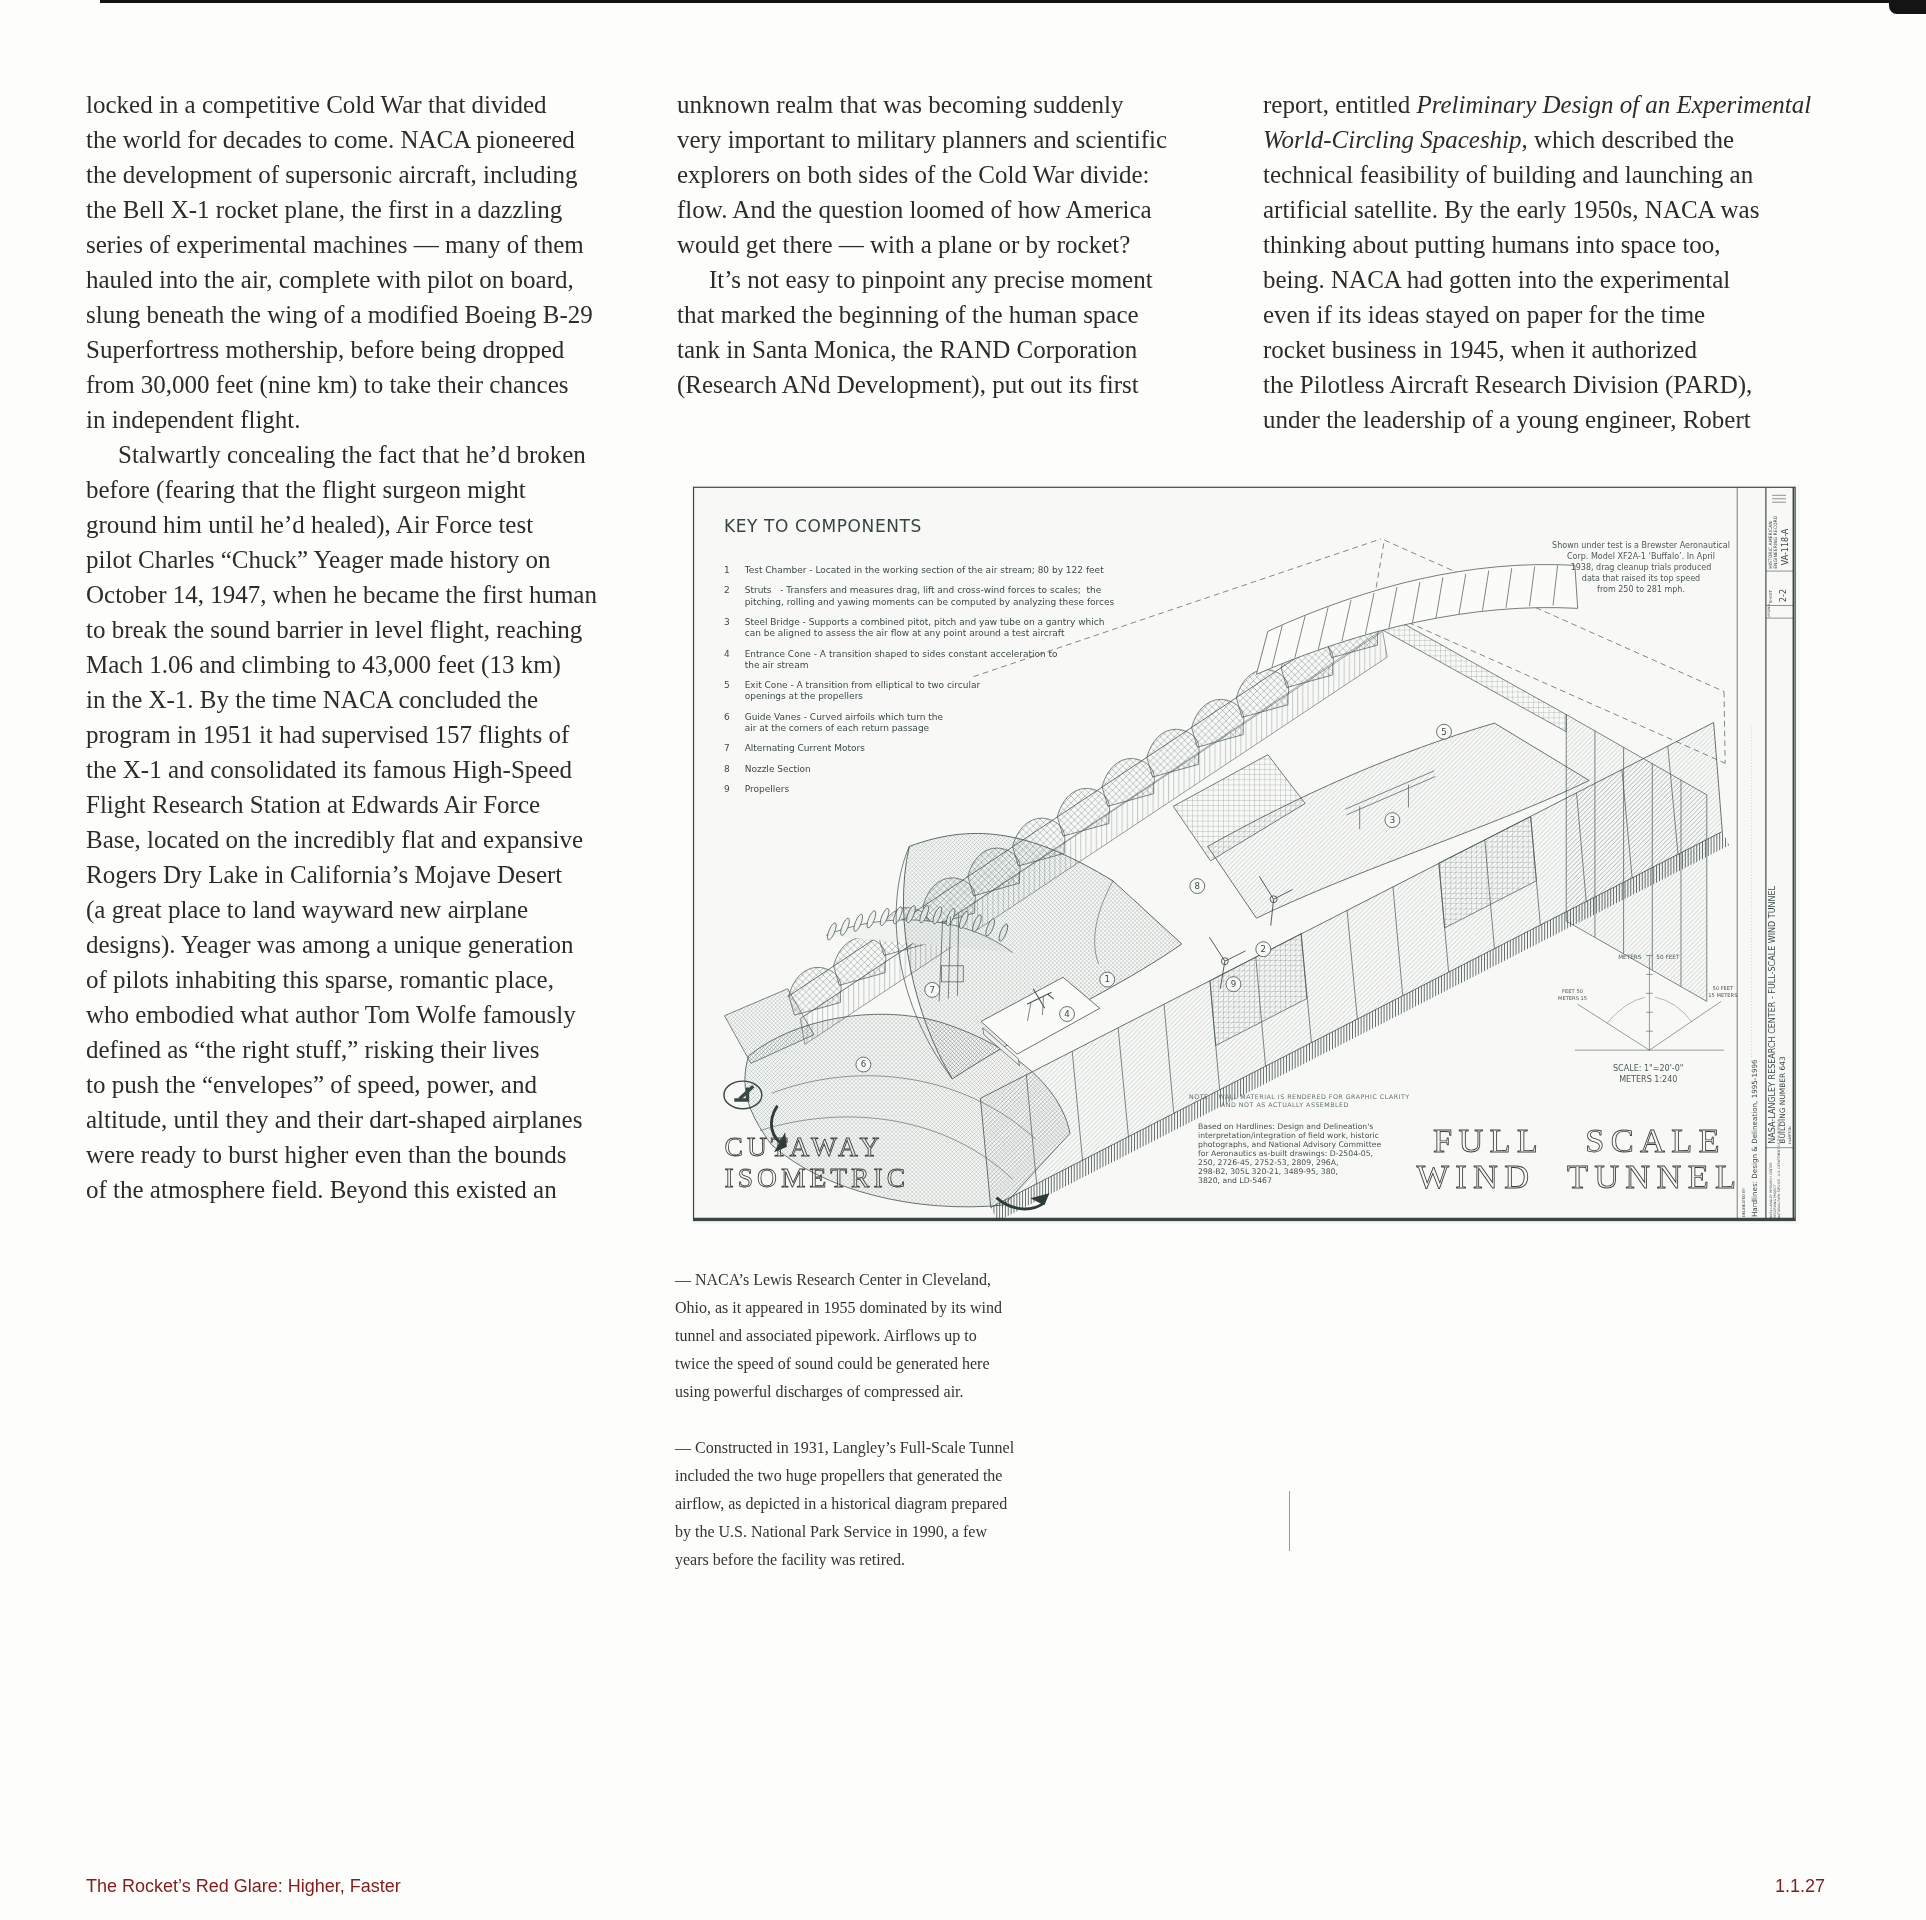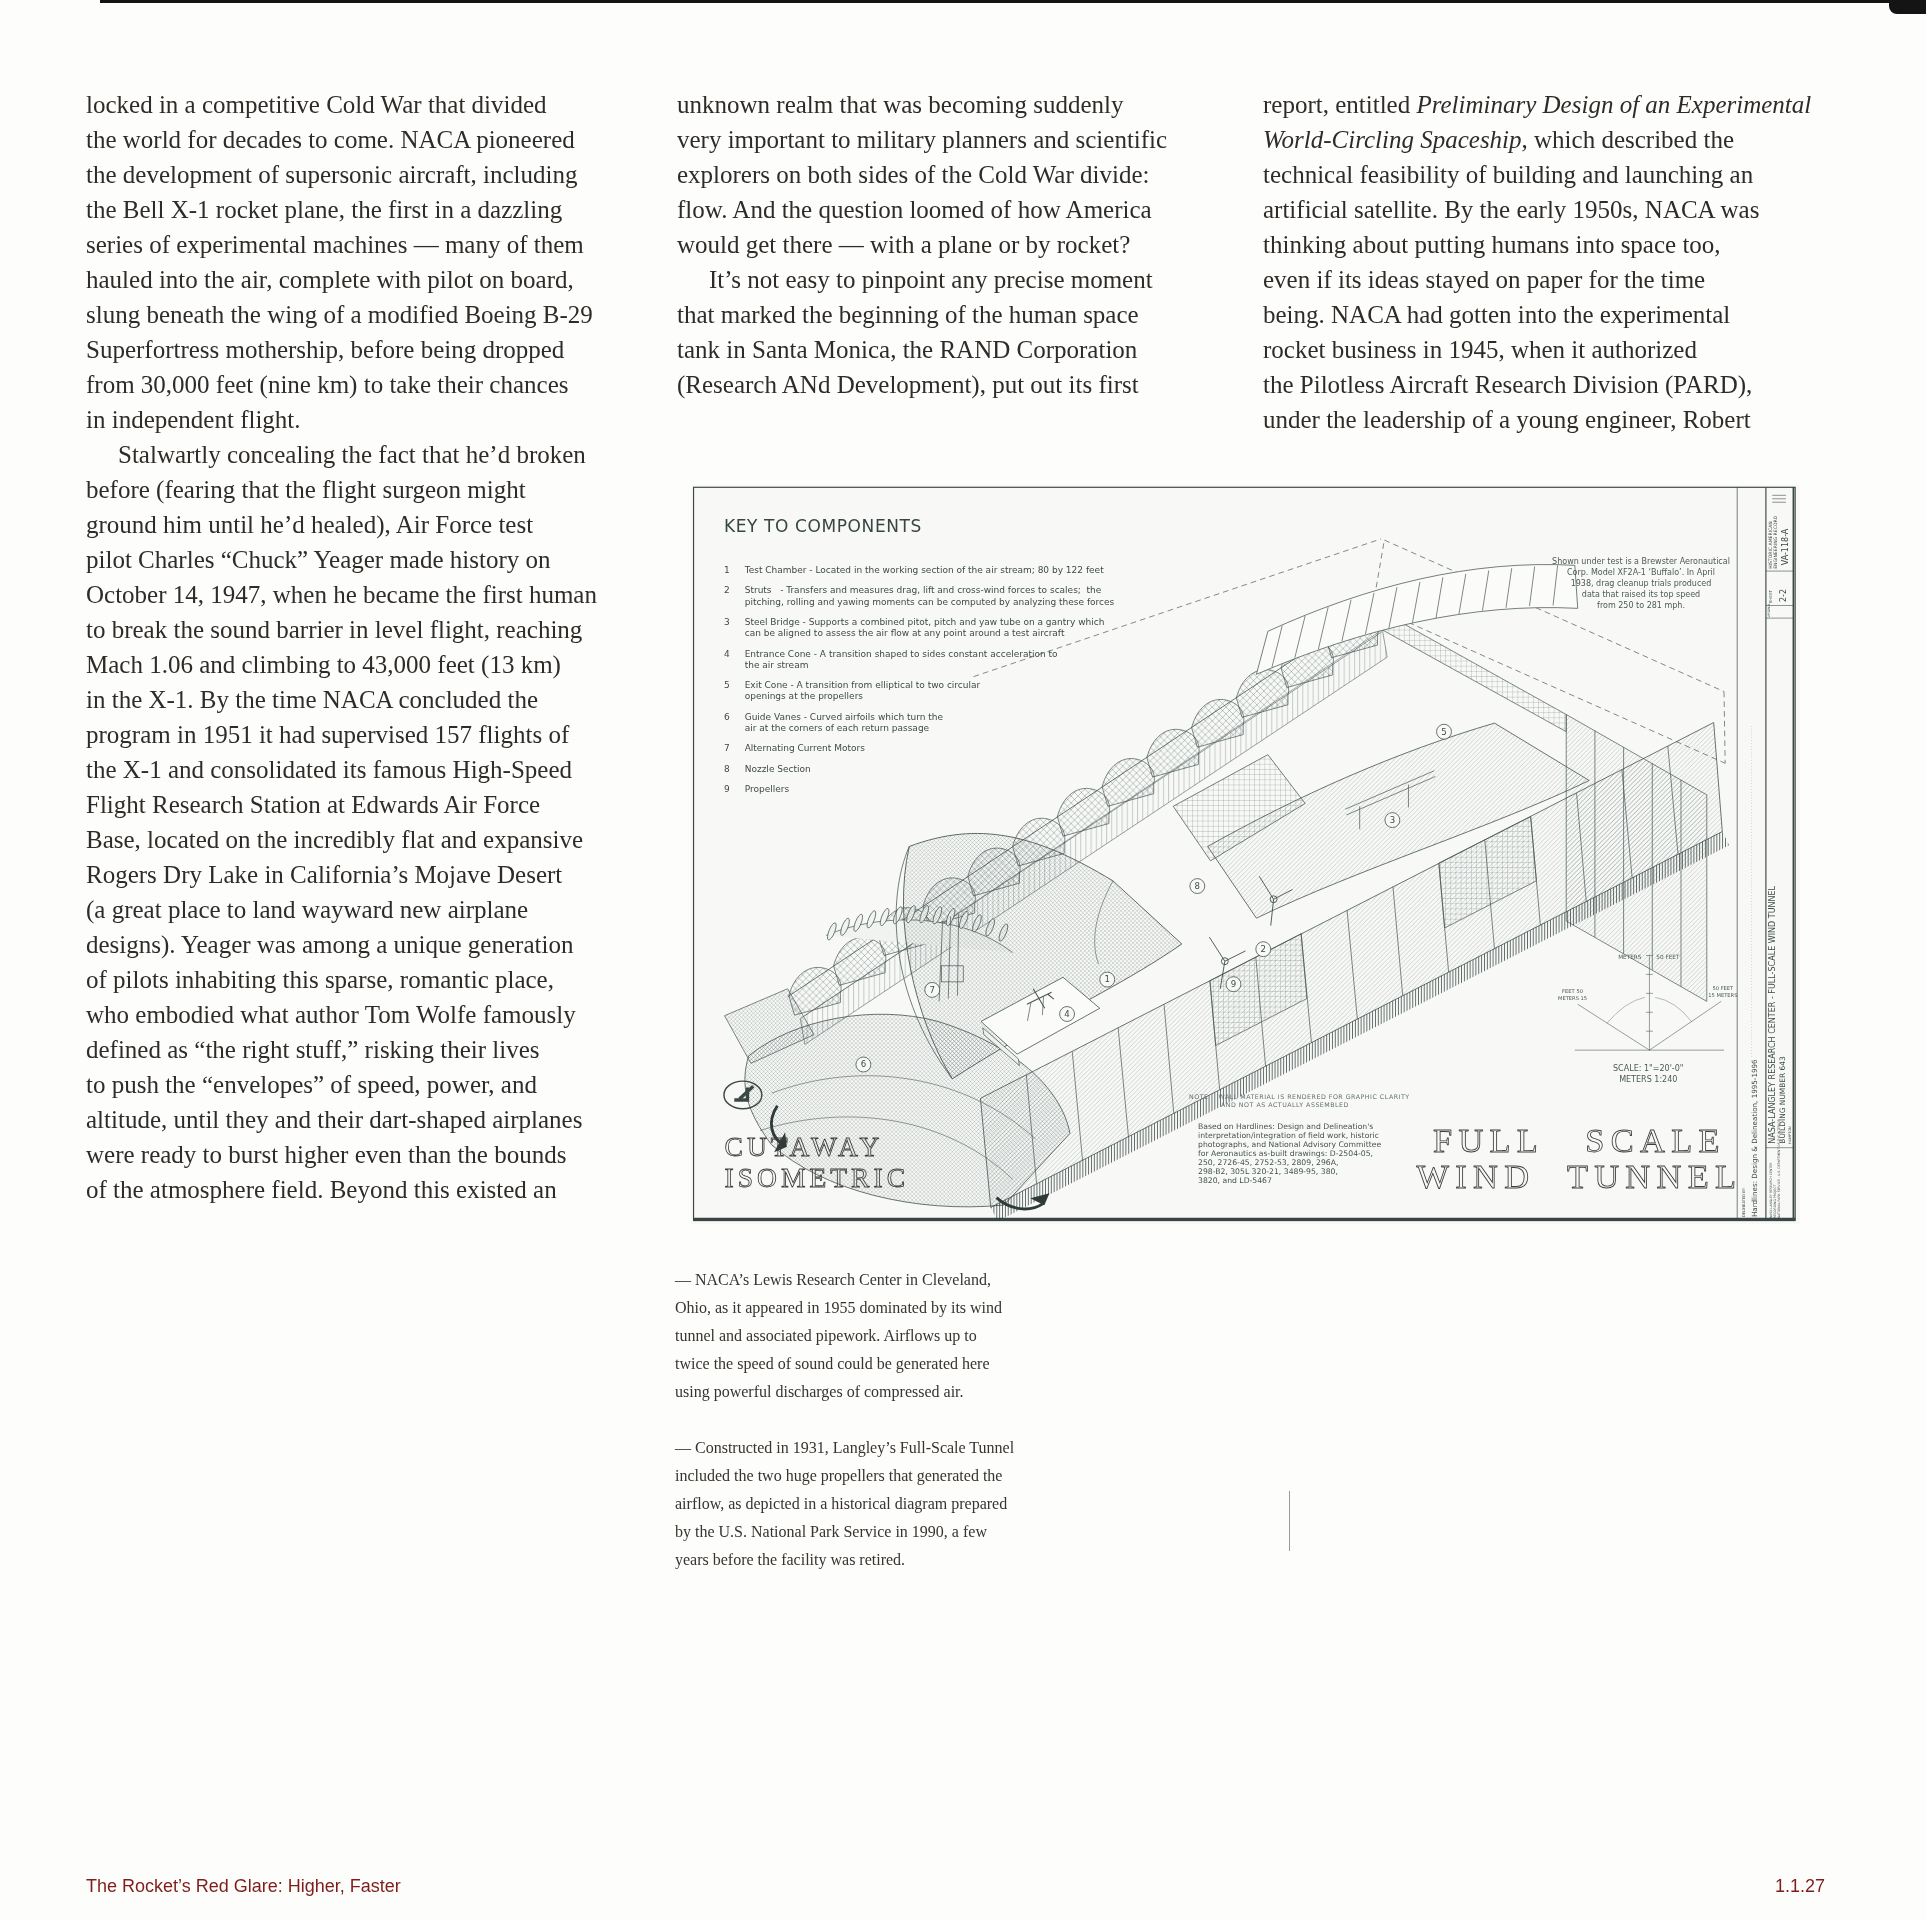--- a/index.html
+++ b/index.html
@@ -15,21 +15,21 @@
   
   .footer{position:absolute;top:1876px;font-family:"Liberation Sans",sans-serif;font-weight:normal;font-size:18px;color:#7f1d1d;text-align:center;}
   
   .sheet{position:absolute;left:691px;top:485px;width:1109px;height:739px;background:#f8f9f7;}
   .sheet svg{position:absolute;left:0;top:0;}
   .overlay{position:absolute;font-family:"DejaVu Sans",sans-serif;color:#3c4a48;}
   .key{left:33px;top:31px;width:459px;}
   .key-title{font-size:17px;letter-spacing:0.6px;margin-bottom:29px;color:#374543;}
   .kitem{display:flex;margin-bottom:9.2px;font-size:9px;line-height:11.2px;color:#3d4b49;}
   .knum{width:20.7px;flex-shrink:0;}
-  .annot{left:859px;top:55px;width:182px;font-size:8px;line-height:11px;text-align:center;color:#4a5a56;margin-top:16px;}
+  .annot{left:859px;top:55px;width:182px;font-size:8px;line-height:11px;text-align:center;color:#4a5a56;}
   .note{left:498px;top:608px;font-size:6.3px;line-height:8px;letter-spacing:0.5px;color:#5f6f6b;}
   .note .tline:nth-child(2){margin-left:32px;}
   .based{left:507px;top:637px;width:207px;font-size:7.7px;line-height:9px;color:#44534f;}
 </style>
 </head>
 <body>
 
 <div class="artifact" style="left:100px;top:0;width:1826px;height:2.9px;"></div>
 <div class="artifact" style="right:0;top:0;width:37px;height:13.8px;border-radius:0 0 0 8px;"></div>
 <div style="position:absolute;left:1289px;top:1491px;width:1.1px;height:60px;background:#9a9a96;"></div>
@@ -78,22 +78,22 @@
     <div class="tline"><span>that marked the beginning of the human space</span></div>
     <div class="tline"><span>tank in Santa Monica, the RAND Corporation</span></div>
     <div class="tline"><span>(Research ANd Development), put out its first</span></div>
   </div>
 <div class="col" style="left:1263px;top:87px;width:620px;">
     <div class="tline"><span>report, entitled </span><em>Preliminary Design of an Experimental</em></div>
     <div class="tline"><em>World-Circling Spaceship</em><span>, which described the</span></div>
     <div class="tline"><span>technical feasibility of building and launching an</span></div>
     <div class="tline"><span>artificial satellite. By the early 1950s, NACA was</span></div>
     <div class="tline"><span>thinking about putting humans into space too,</span></div>
+    <div class="tline"><span>being. NACA had gotten into the experimental</span></div>
     <div class="tline"><span>even if its ideas stayed on paper for the time</span></div>
-    <div class="tline"><span>being. NACA had gotten into the experimental</span></div>
     <div class="tline"><span>rocket business in 1945, when it authorized</span></div>
     <div class="tline"><span>the Pilotless Aircraft Research Division (PARD),</span></div>
     <div class="tline"><span>under the leadership of a young engineer, Robert</span></div>
   </div>
 
 <div class="caption" style="left:675px;top:1266px;width:528px;">
     <div class="tline"><span>— NACA’s Lewis Research Center in Cleveland,</span></div>
     <div class="tline"><span>Ohio, as it appeared in 1955 dominated by its wind</span></div>
     <div class="tline"><span>tunnel and associated pipework. Airflows up to</span></div>
     <div class="tline"><span>twice the speed of sound could be generated here</span></div>

